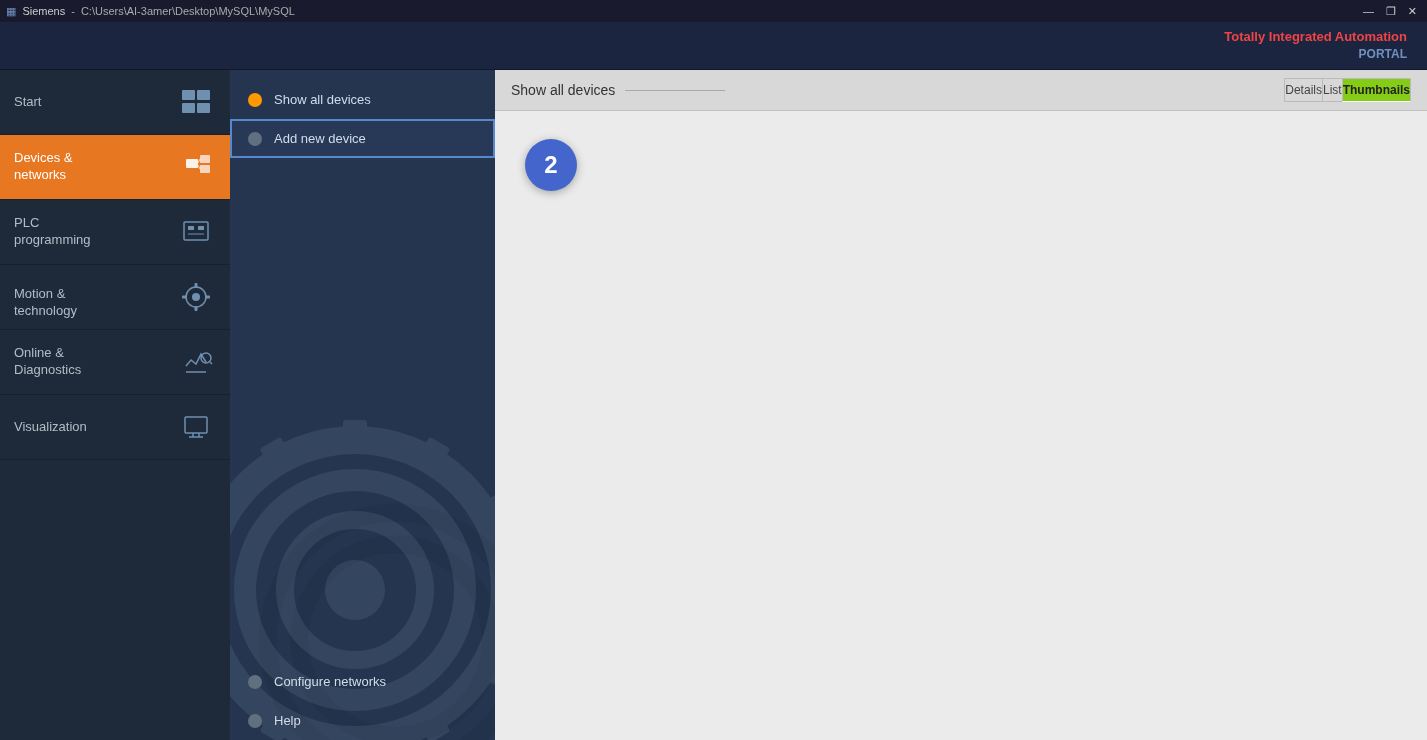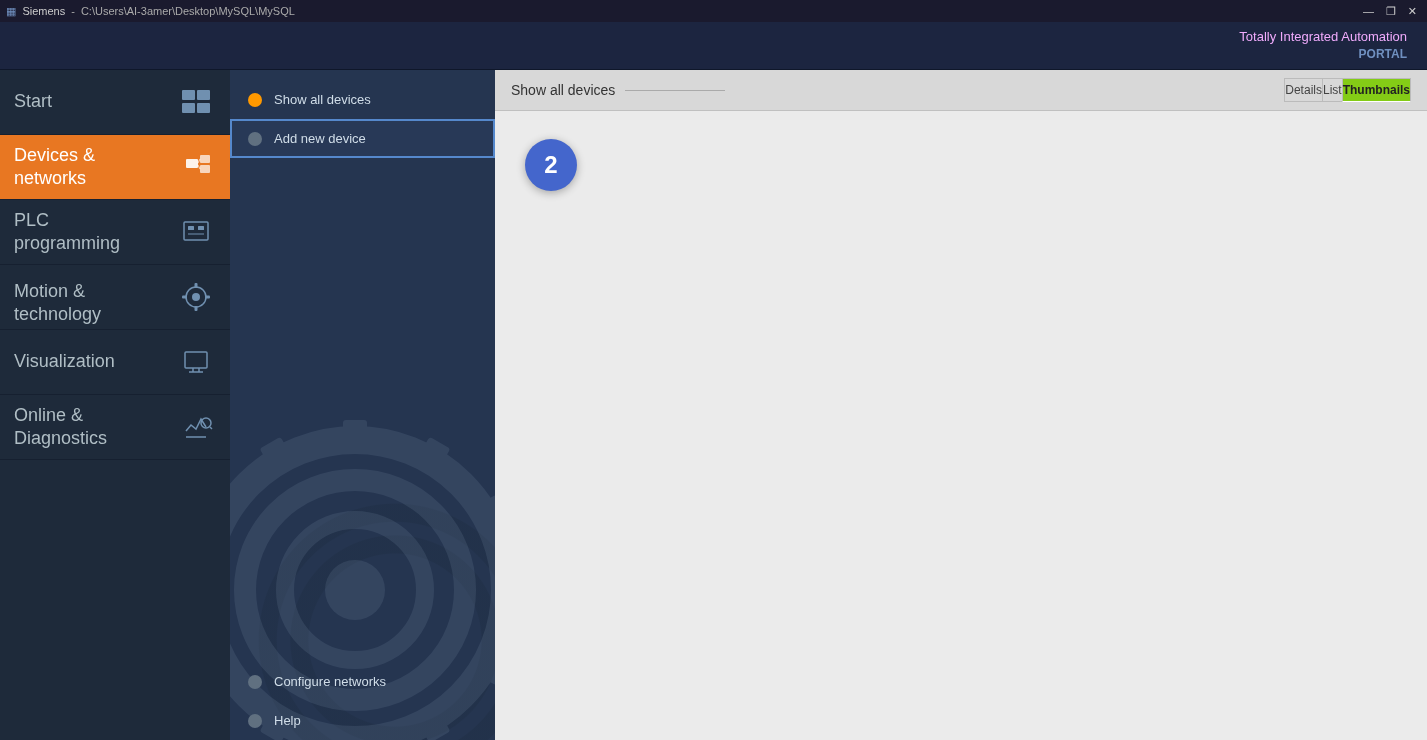--- a/index.html
+++ b/index.html
@@ -53,22 +53,22 @@
       padding-right: 20px;
       border-bottom: 1px solid #0f172a;
     }
     .header-title {
       color: #ccc;
       text-align: right;
       font-size: 13px;
       line-height: 1.4;
     }
     .header-title .main-title {
-      font-weight: normal;
-      color: #f0abfc;
+      font-weight: bold;
+      color: #ef4444;
     }
     .header-title .sub-title {
       color: #7090c0;
       font-weight: bold;
       font-size: 12px;
     }
 
     
     .main-layout {
       display: flex;
@@ -93,21 +93,21 @@
       color: #b0bec5;
       cursor: pointer;
       border-bottom: 1px solid #162030;
       transition: background 0.1s;
     }
     .sidebar-item.active {
       background: #e87722;
       color: #fff;
     }
     .sidebar-item-label {
-      font-size: 18px;
+      font-size: 13px;
       font-weight: 500;
       line-height: 1.3;
     }
     .sidebar-icon {
       width: 40px;
       height: 40px;
       display: flex;
       align-items: center;
       justify-content: center;
       flex-shrink: 0;
@@ -323,40 +323,40 @@
           <circle cx="18" cy="18" r="4" fill="#7090b0"></circle>
           <rect x="16.5" y="4" width="3" height="5" fill="#7090b0" rx="1"></rect>
           <rect x="16.5" y="27" width="3" height="5" fill="#7090b0" rx="1"></rect>
           <rect x="4" y="16.5" width="5" height="3" fill="#7090b0" rx="1"></rect>
           <rect x="27" y="16.5" width="5" height="3" fill="#7090b0" rx="1"></rect>
         </svg>
       </div>
     </div>
 
     <div class="sidebar-item">
+      <span class="sidebar-item-label" style="white-space:pre-line;">Online &amp;
+Diagnostics</span>
+      <div class="sidebar-icon">
+        <svg width="36" height="36" viewBox="0 0 36 36">
+          <line x1="8" y1="28" x2="28" y2="28" stroke="#7090b0" stroke-width="1.5"></line>
+          <path d="M8 22 L13 16 L18 20 L23 10 L28 18" fill="none" stroke="#7090b0" stroke-width="1.5"></path>
+          <circle cx="28" cy="14" r="5" fill="none" stroke="#7090b0" stroke-width="1.5"></circle>
+          <line x1="32" y1="18" x2="34" y2="20" stroke="#7090b0" stroke-width="1.5"></line>
+        </svg>
+      </div>
+    </div>
+
+    <div class="sidebar-item">
       <span class="sidebar-item-label">Visualization</span>
       <div class="sidebar-icon">
         <svg width="36" height="36" viewBox="0 0 36 36">
           <rect x="7" y="8" width="22" height="16" fill="none" stroke="#7090b0" stroke-width="1.5" rx="1"></rect>
           <line x1="15" y1="24" x2="15" y2="28" stroke="#7090b0" stroke-width="1.5"></line>
           <line x1="21" y1="24" x2="21" y2="28" stroke="#7090b0" stroke-width="1.5"></line>
           <line x1="11" y1="28" x2="25" y2="28" stroke="#7090b0" stroke-width="1.5"></line>
-        </svg>
-      </div>
-    </div>
-
-    <div class="sidebar-item">
-      <span class="sidebar-item-label" style="white-space:pre-line;">Online &amp;
-Diagnostics</span>
-      <div class="sidebar-icon">
-        <svg width="36" height="36" viewBox="0 0 36 36">
-          <line x1="8" y1="28" x2="28" y2="28" stroke="#7090b0" stroke-width="1.5"></line>
-          <path d="M8 22 L13 16 L18 20 L23 10 L28 18" fill="none" stroke="#7090b0" stroke-width="1.5"></path>
-          <circle cx="28" cy="14" r="5" fill="none" stroke="#7090b0" stroke-width="1.5"></circle>
-          <line x1="32" y1="18" x2="34" y2="20" stroke="#7090b0" stroke-width="1.5"></line>
         </svg>
       </div>
     </div>
   </div>
 
   <div class="middle-panel">
 
     <svg style="position:absolute;bottom:-40px;right:-50px;opacity:0.15;pointer-events:none;" width="380" height="380" viewBox="0 0 380 380">
       <g transform="translate(190,190)">
         <circle r="150" fill="none" stroke="#8aa0b8" stroke-width="28"></circle>

